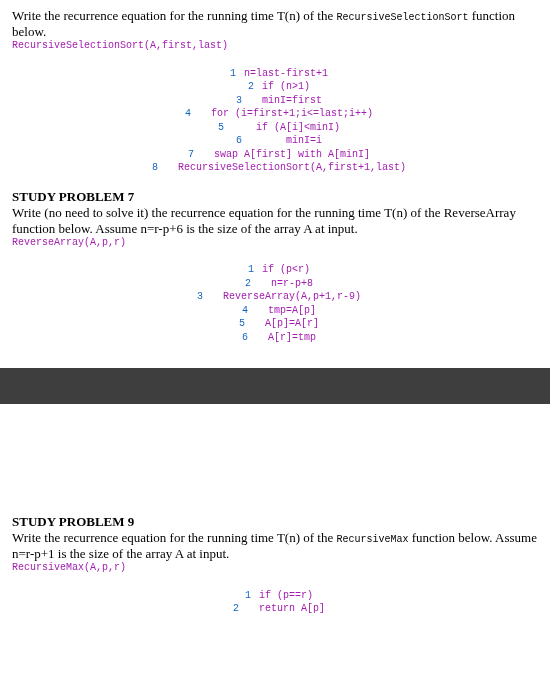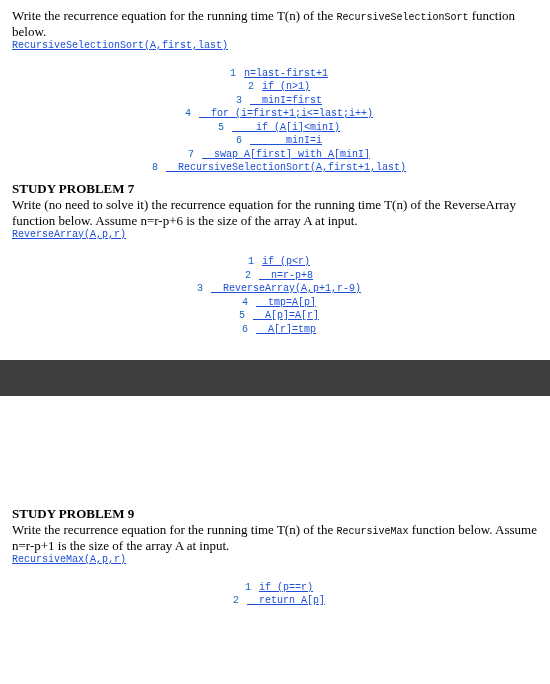--- a/index.html
+++ b/index.html
@@ -7,32 +7,31 @@
     padding: 8px 12px;
     font-family: "Times New Roman", Times, serif;
     font-size: 13px;
     color: #000;
     background: #fff;
     width: 550px;
     box-sizing: border-box;
   }
   .heading {
     font-weight: bold;
-    margin-top: 6px;
+    margin-top: 14px;
   }
   .prose {
     font-family: "Times New Roman", Times, serif;
   }
   .mono {
     font-family: "Courier New", Courier, monospace;
     font-size: 10px;
   }
   .blue {
-    color: #1d4ed8;
-    text-decoration: underline;
+    color: #a21caf;
   }
   .codeblock {
     white-space: pre;
     line-height: 1.35;
     margin-top: 2px;
     text-align: center;
   }
   .ln {
     display: inline-block;
     width: 22px;

